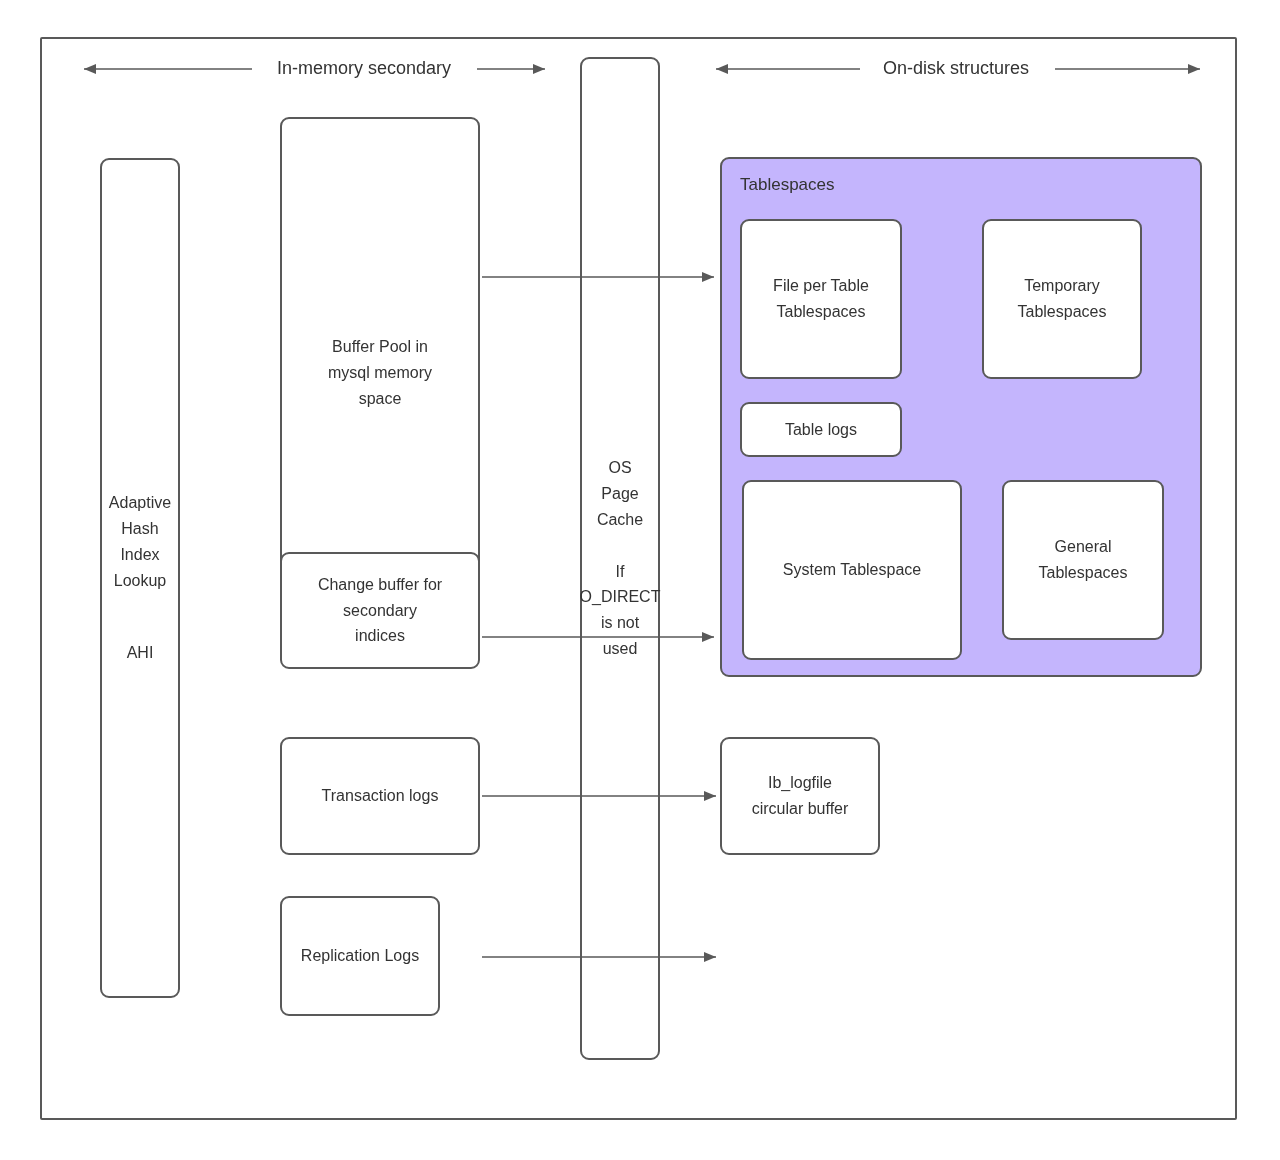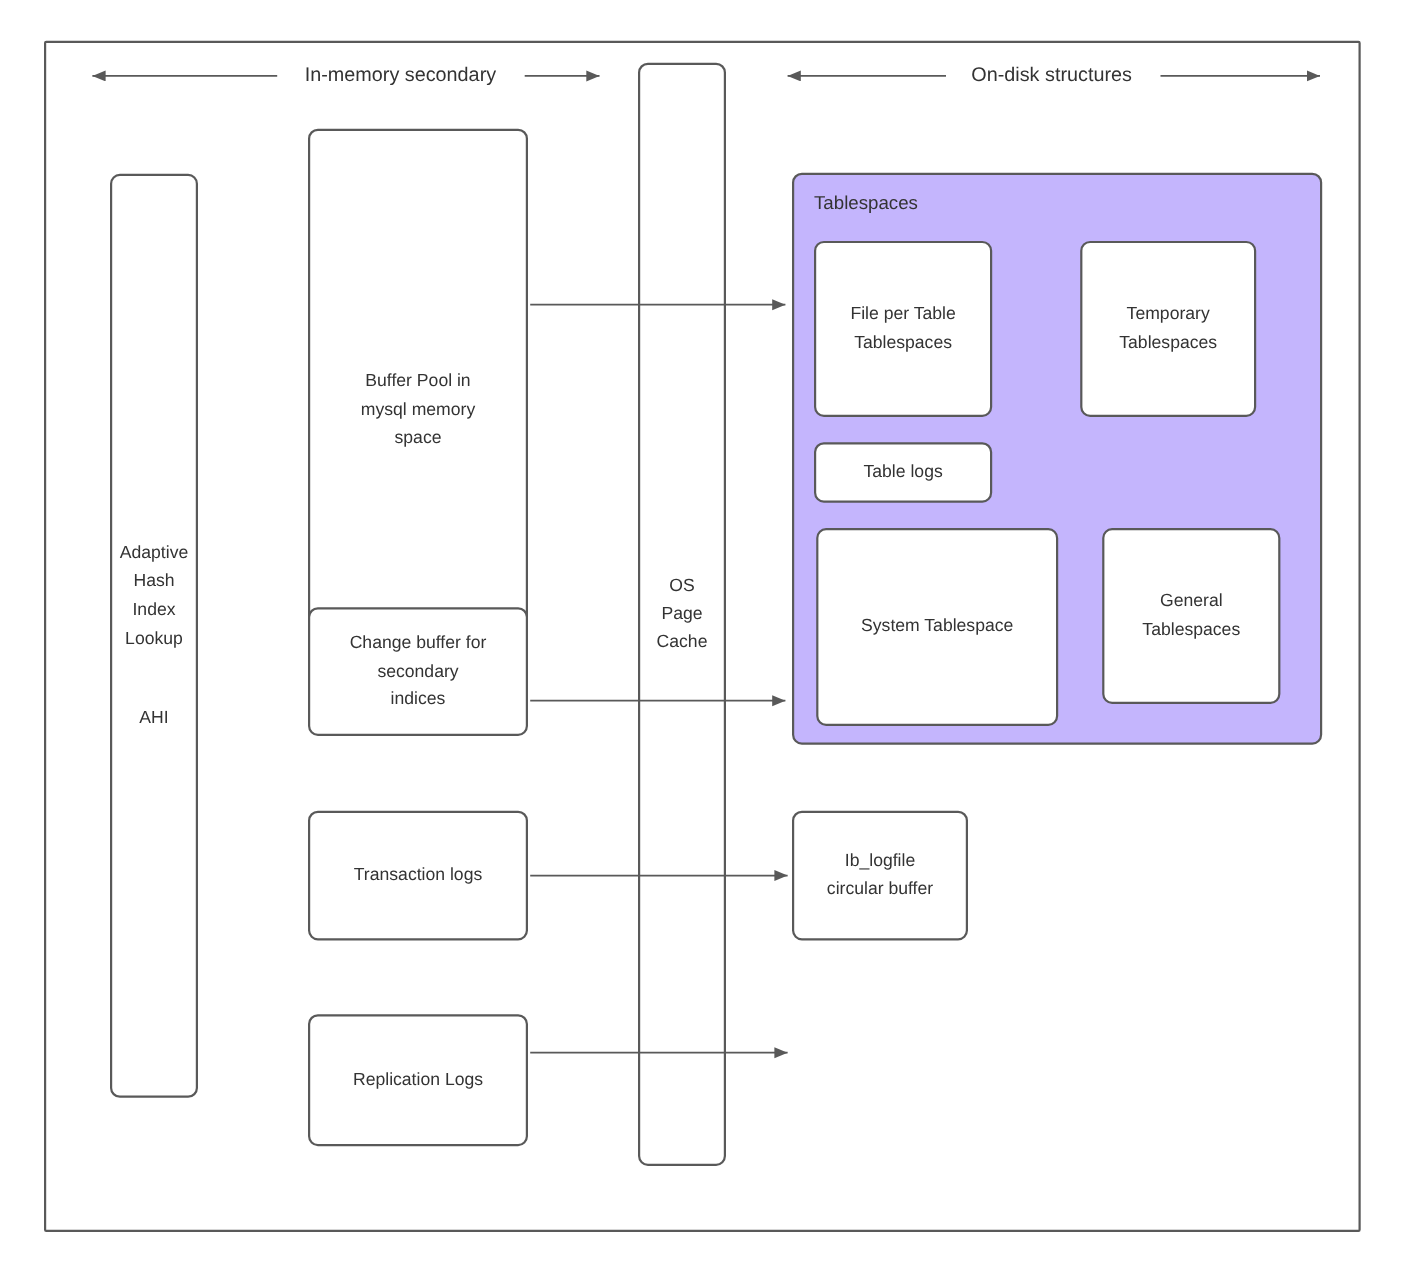--- a/index.html
+++ b/index.html
@@ -27,21 +27,21 @@
     position:absolute; border:2px solid var(--border,#595959); border-radius:9px;
     background:#ffffff; display:flex; align-items:center; justify-content:center;
     text-align:center; font-size:16px; line-height:1.62; color:var(--text,#333333);
   }
   .pre { white-space:pre-line; }
 
   .b-ahi        { left:100px; top:158px; width:80px;  height:840px; flex-direction:column; }
   .b-bufpool    { left:280px; top:117px; width:200px; height:512px; }
   .b-chgbuf     { left:280px; top:552px; width:200px; height:117px; }
   .b-txnlog     { left:280px; top:737px; width:200px; height:118px; }
-  .b-repllog    { left:280px; top:922px; width:200px; height:120px; }
+  .b-repllog    { left:280px; top:896px; width:160px; height:120px; }
   .b-oscache    { left:580px; top:57px;  width:80px;  height:1003px; flex-direction:column; }
   .b-ib         { left:720px; top:737px; width:160px; height:118px; }
   .b-binlog     { left:720px; top:878px; width:160px; height:119px; }
 
   .gap-ahi { margin-top:46px; }
   .gap-os  { margin-top:26px; }
 
   .group-tablespaces {
     position:absolute; left:720px; top:157px; width:482px; height:520px;
     border:2px solid var(--border,#595959); border-radius:9px; background:#c4b5fd;
@@ -97,20 +97,24 @@
   </div>
 
   <div class="box b-repllog">
     <div>Replication Logs</div>
   </div>
 
   <div class="box b-oscache">
     <div class="pre">OS
 Page
 Cache</div>
+    <div class="pre gap-os">If
+O_DIRECT
+is not
+used</div>
   </div>
 
   <div class="group-tablespaces">
     <div class="group-title">Tablespaces</div>
 
     <div class="box b-fpt">
       <div class="pre">File per Table
 Tablespaces</div>
     </div>
 

